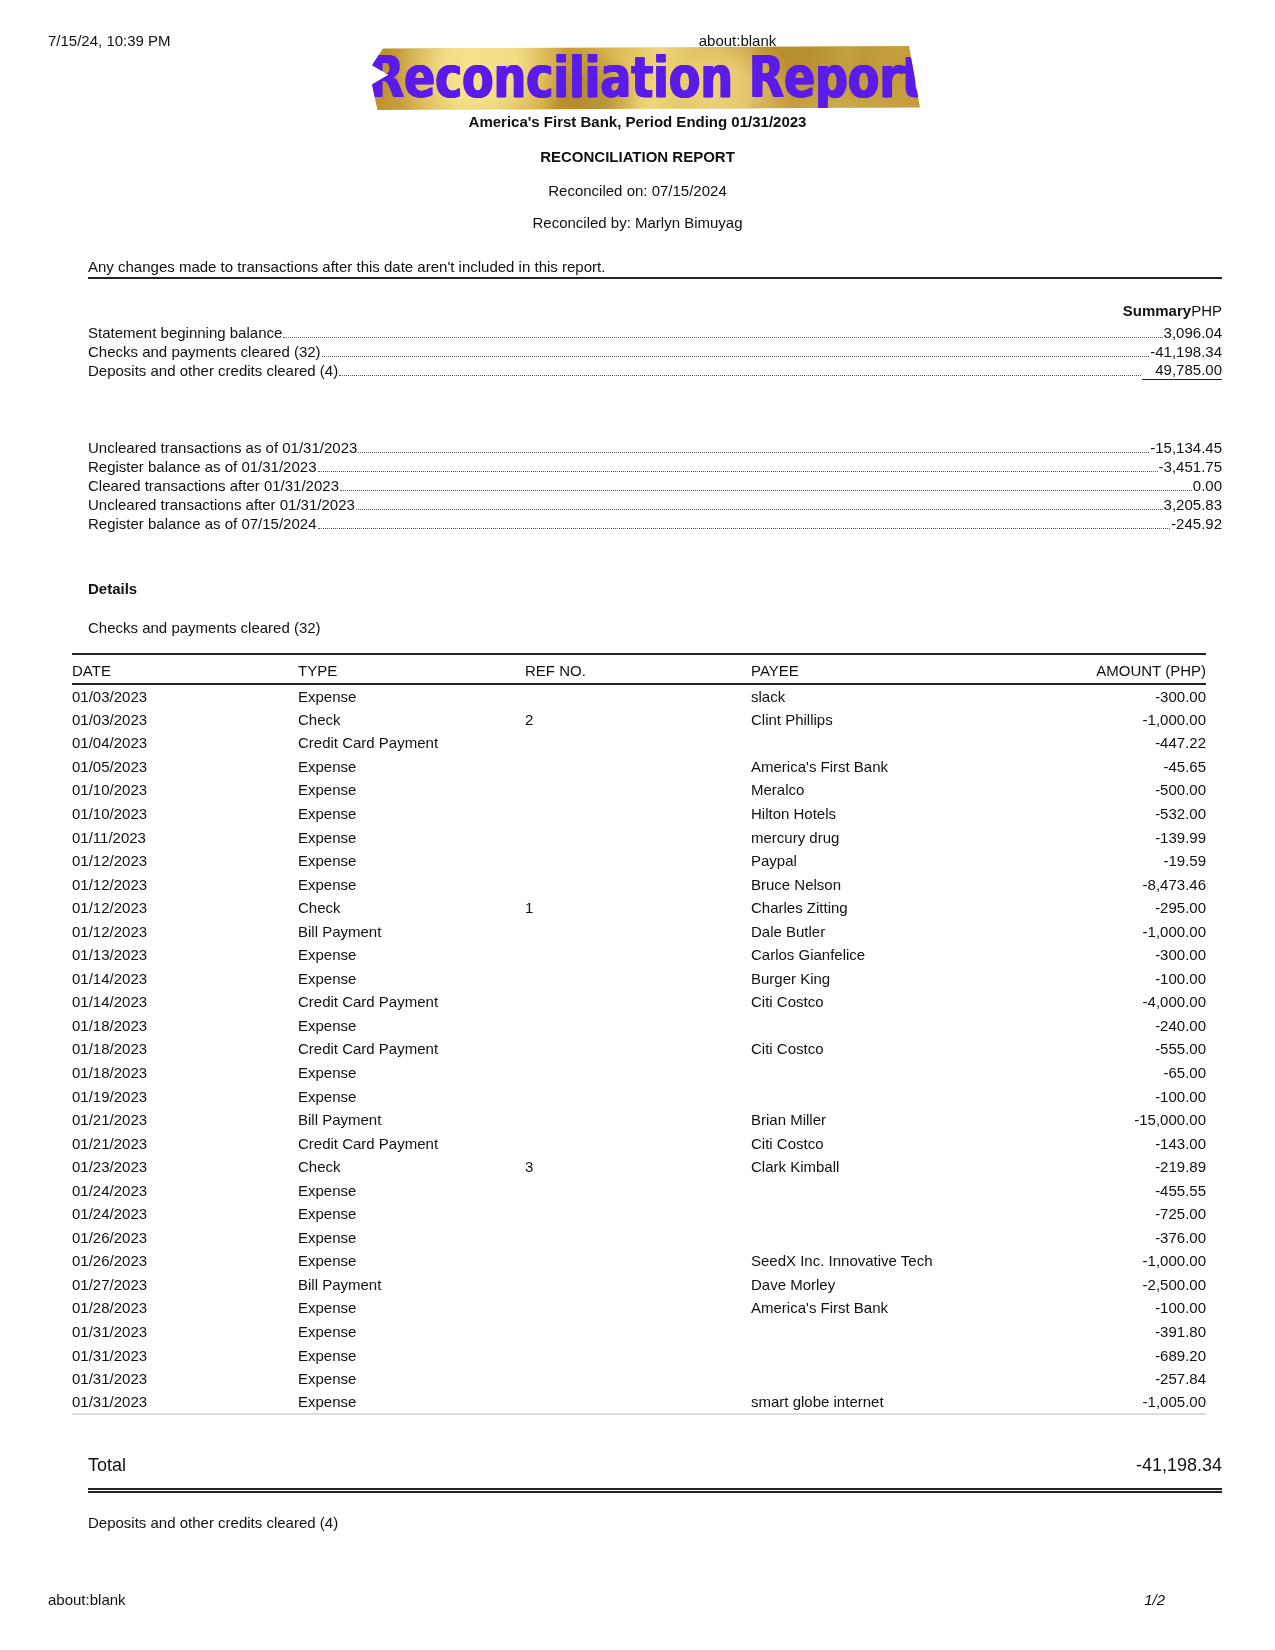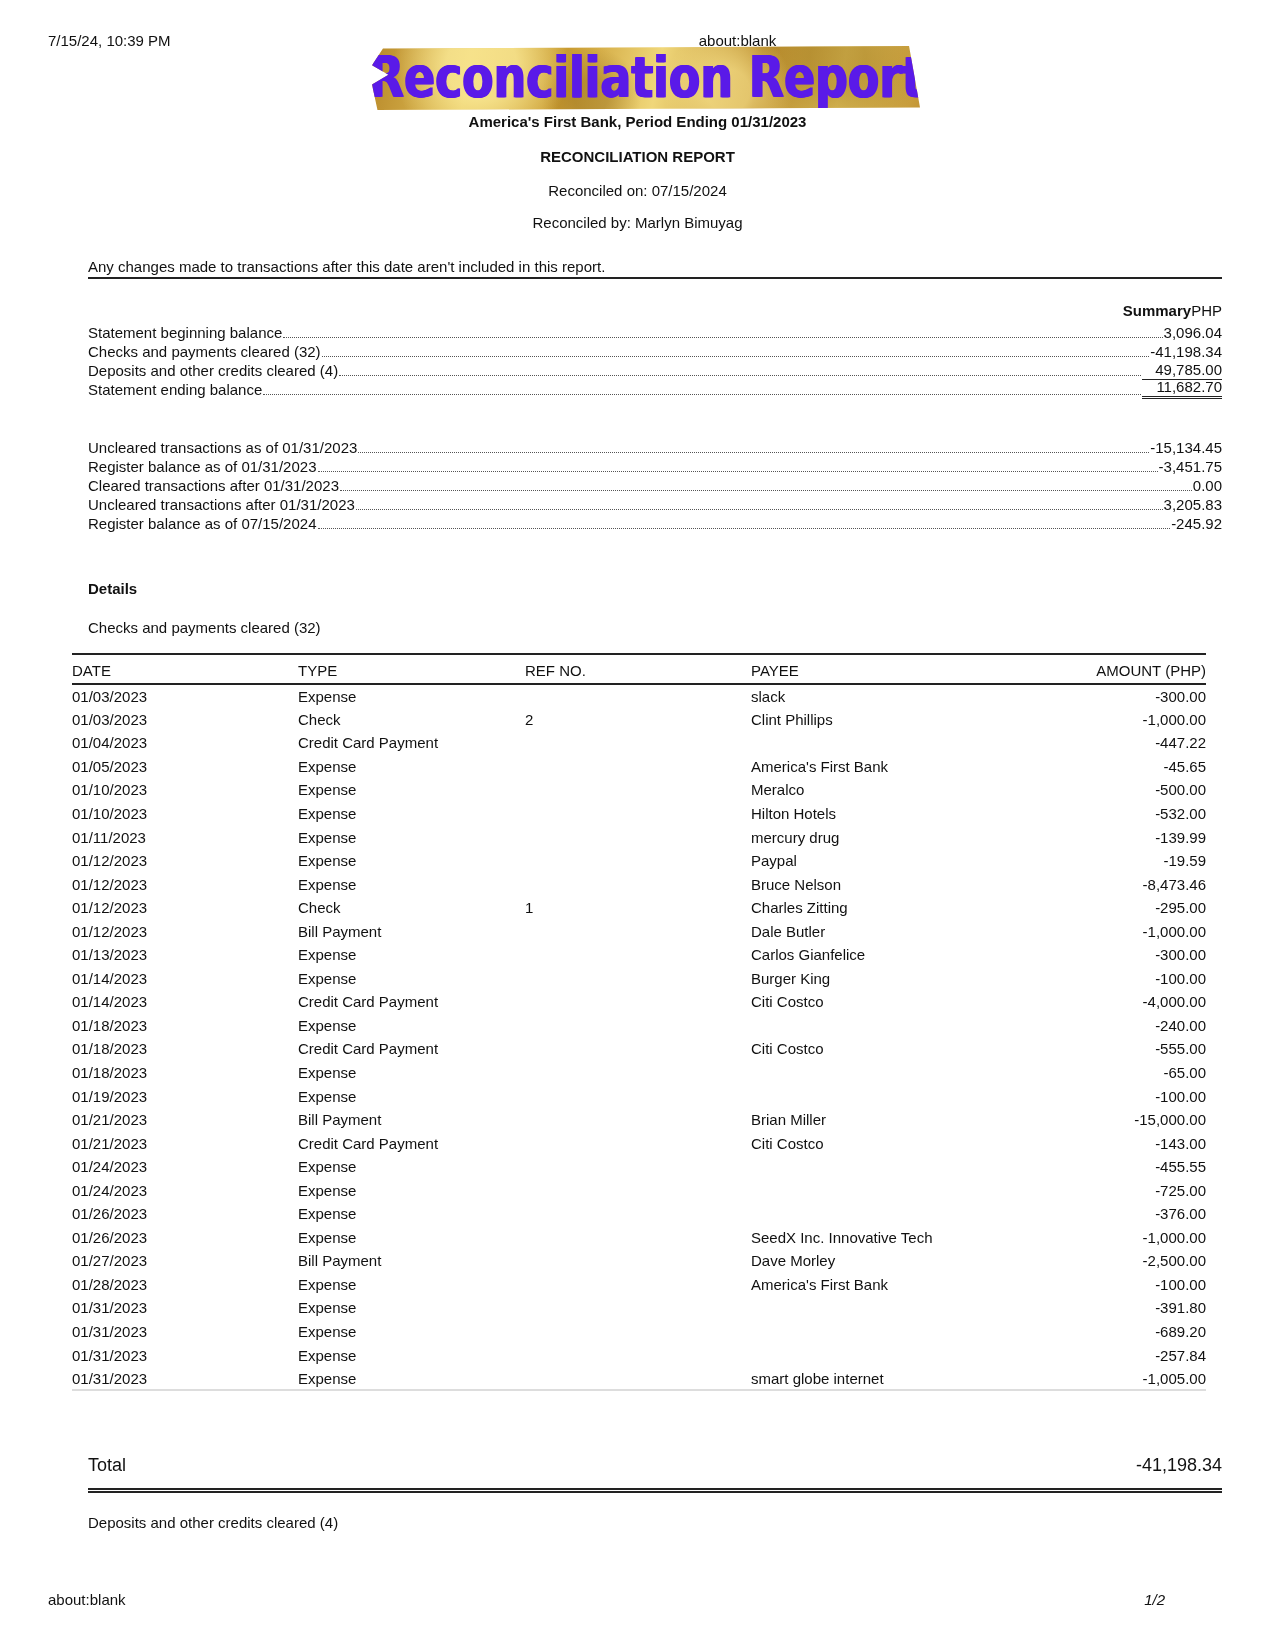--- a/index.html
+++ b/index.html
@@ -92,25 +92,20 @@
   <div class="srow">
     <span class="lbl">Checks and payments cleared (32)</span>
       <span class="dots"></span>
       <span class="val">-41,198.34</span>
   </div>
   <div class="srow">
     <span class="lbl">Deposits and other credits cleared (4)</span>
       <span class="dots"></span>
       <span class="val under">49,785.00</span>
   </div>
-  <div class="srow">
-    <span class="lbl">Statement ending balance</span>
-      <span class="dots"></span>
-      <span class="val dbl">11,682.70</span>
-  </div>
 </div>
 
 <div class="content summary-list" style="top:438px;">
   <div class="srow">
     <span class="lbl">Uncleared transactions as of 01/31/2023</span>
       <span class="dots"></span>
       <span class="val">-15,134.45</span>
   </div>
   <div class="srow">
     <span class="lbl">Register balance as of 01/31/2023</span>
@@ -282,20 +277,27 @@
         <td class="c-amt">-15,000.00</td>
       </tr>
       <tr>
         <td class="c-date">01/21/2023</td>
         <td class="c-type">Credit Card Payment</td>
         <td class="c-ref"></td>
         <td class="c-payee">Citi Costco</td>
         <td class="c-amt">-143.00</td>
       </tr>
       <tr>
+        <td class="c-date">01/23/2023</td>
+        <td class="c-type">Check</td>
+        <td class="c-ref">3</td>
+        <td class="c-payee">Clark Kimball</td>
+        <td class="c-amt">-219.89</td>
+      </tr>
+      <tr>
         <td class="c-date">01/24/2023</td>
         <td class="c-type">Expense</td>
         <td class="c-ref"></td>
         <td class="c-payee"></td>
         <td class="c-amt">-455.55</td>
       </tr>
       <tr>
         <td class="c-date">01/24/2023</td>
         <td class="c-type">Expense</td>
         <td class="c-ref"></td>

